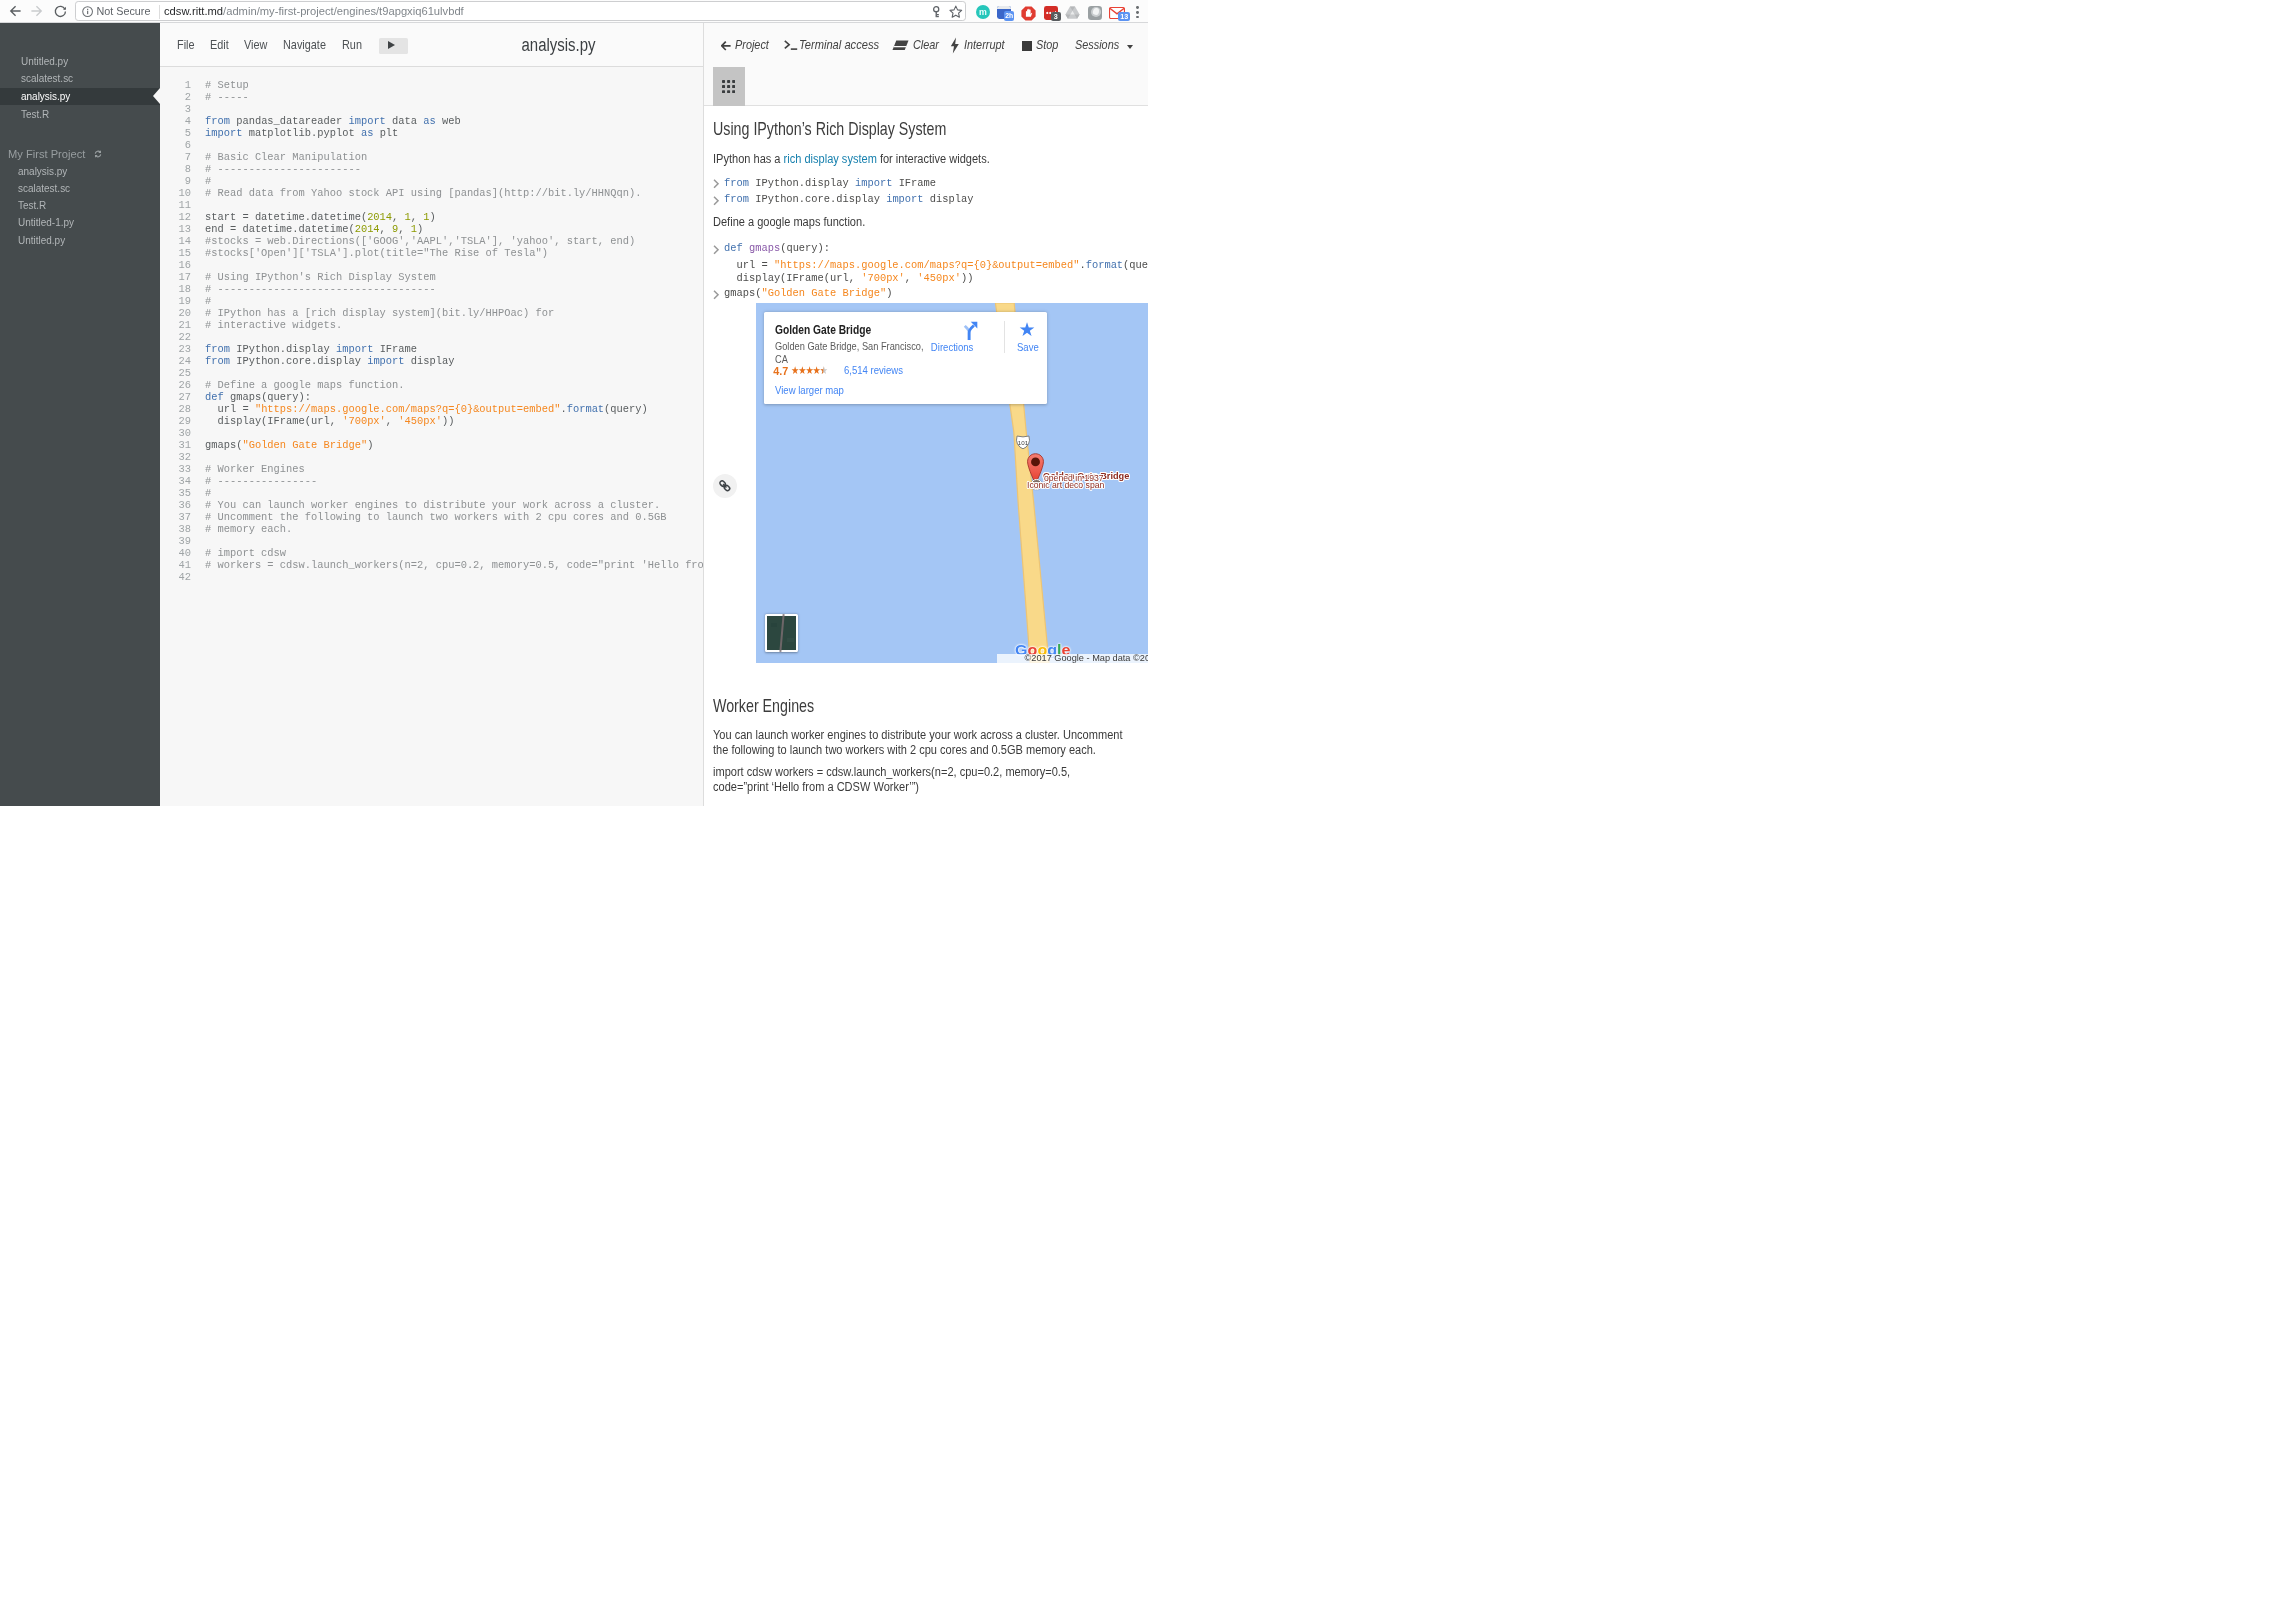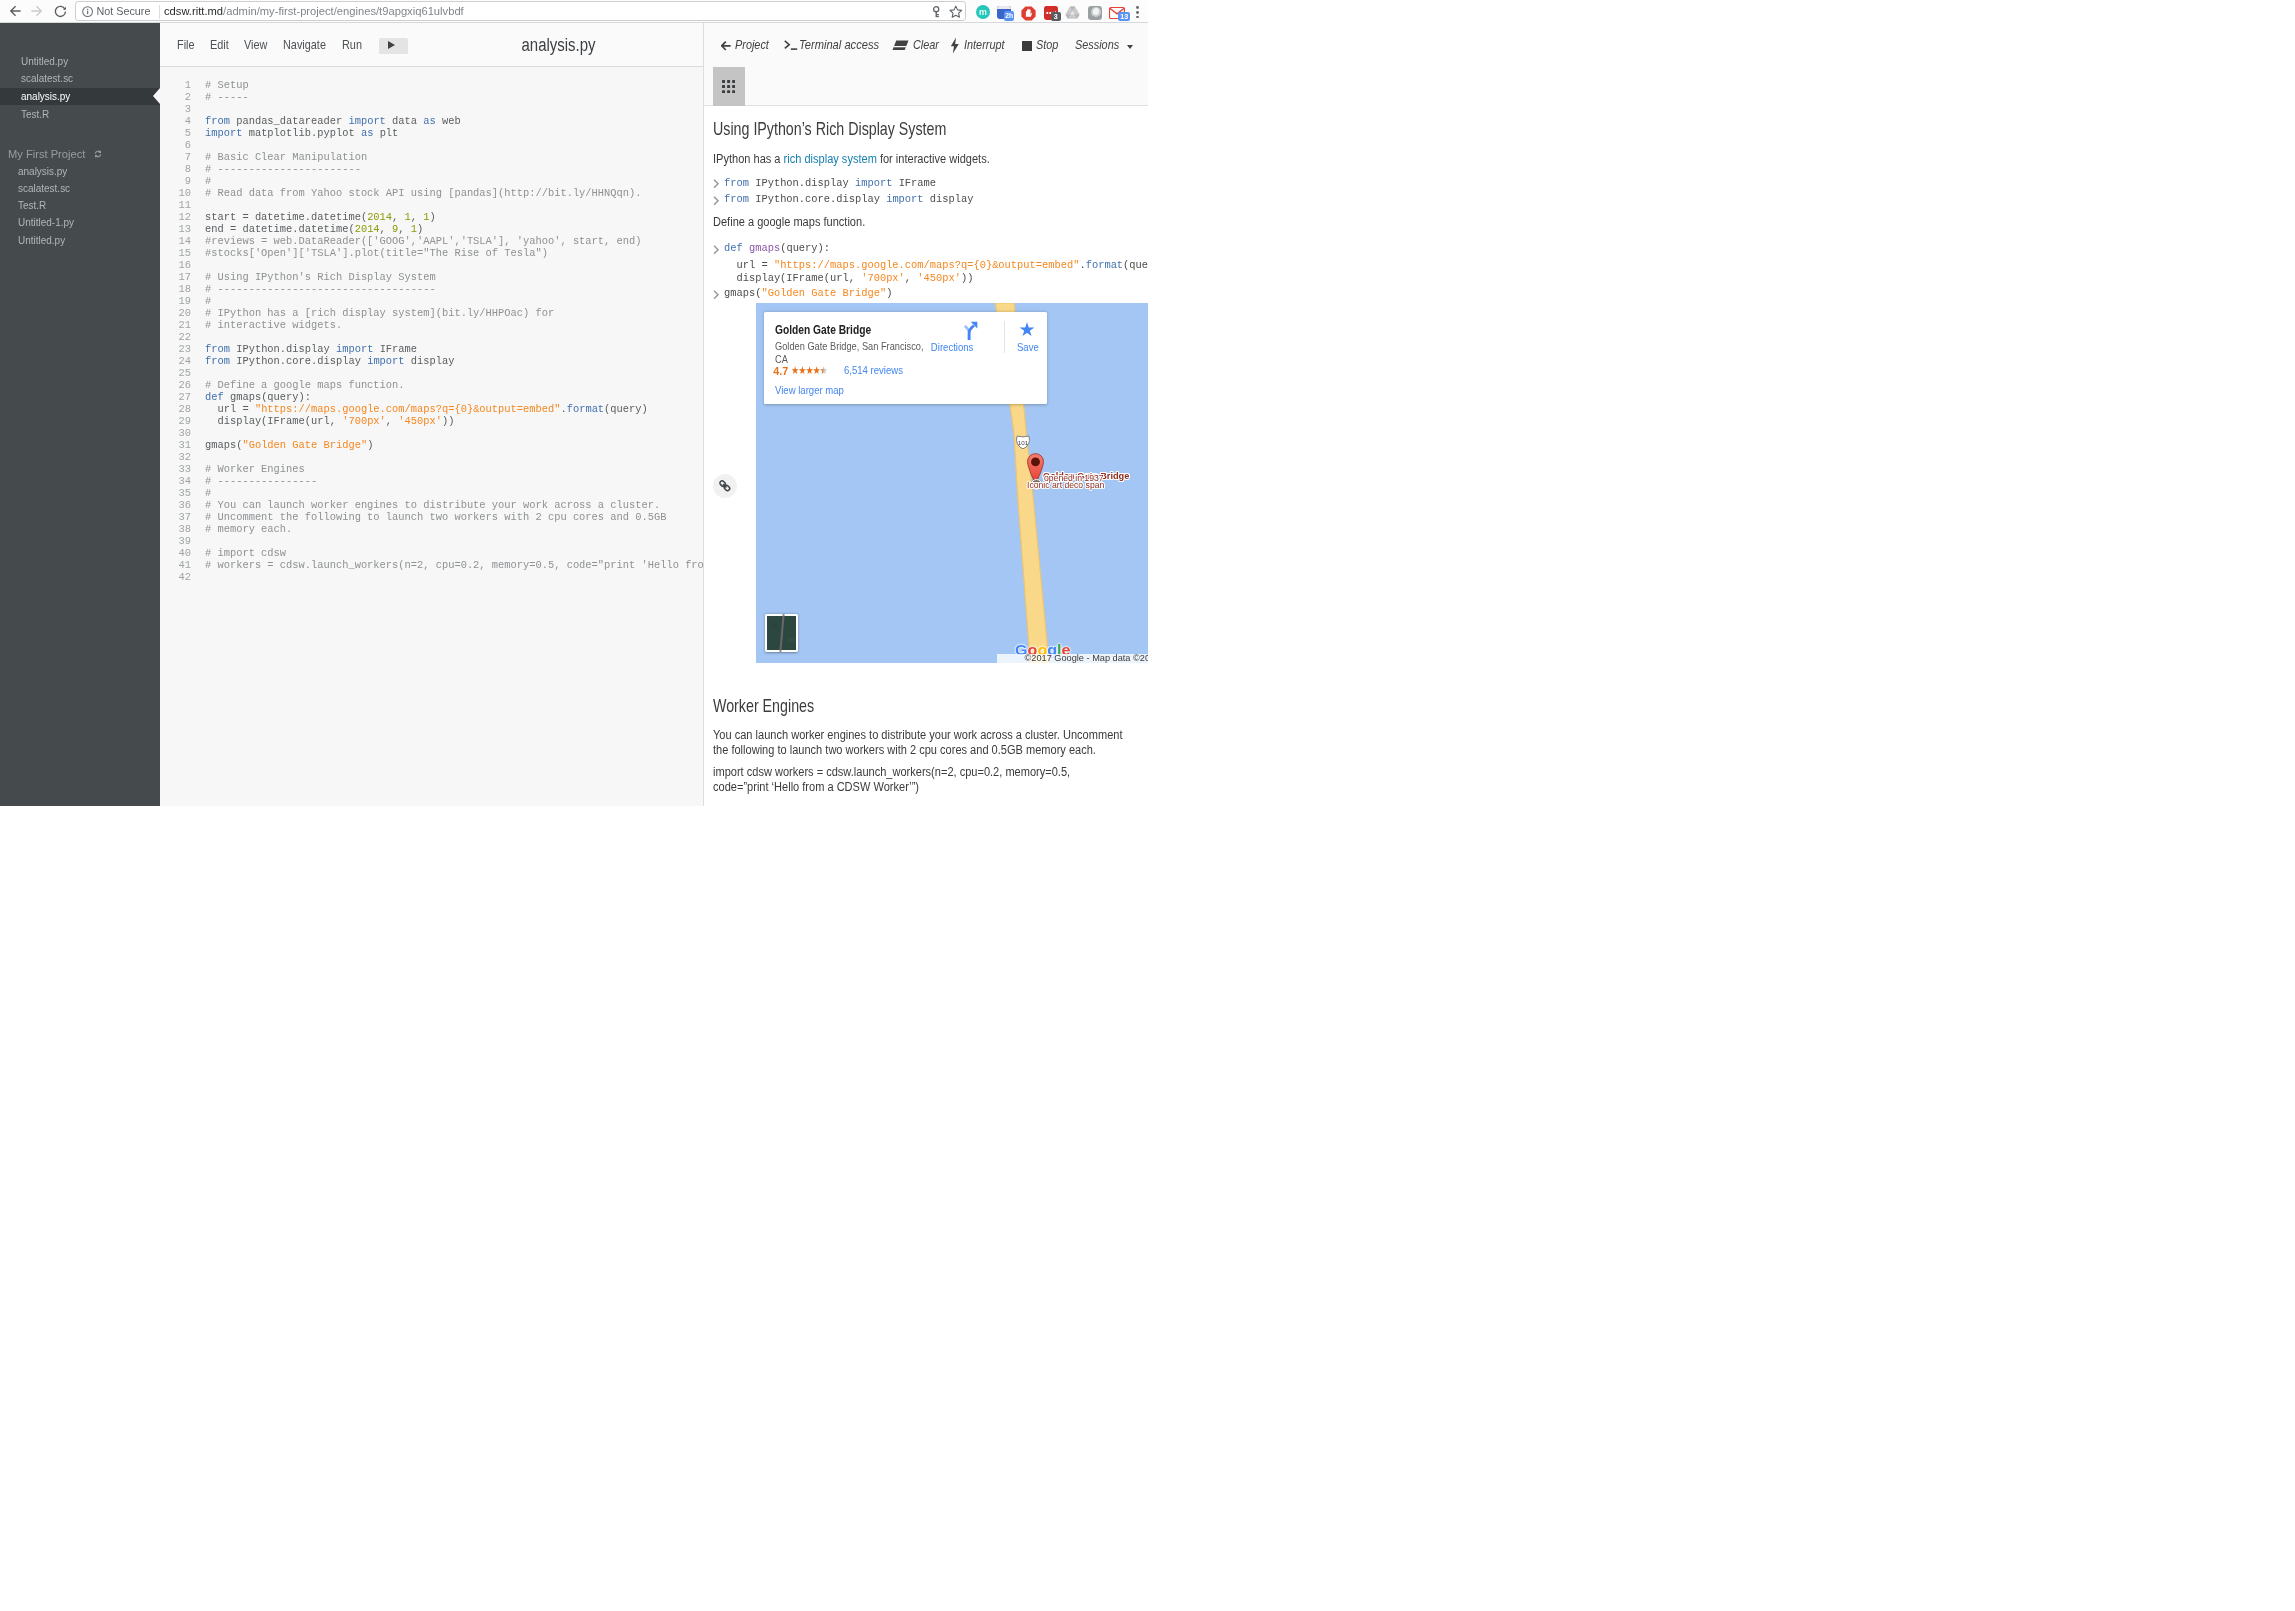--- a/index.html
+++ b/index.html
@@ -188,21 +188,21 @@
 <span class="kw">from</span> pandas_datareader <span class="kw">import</span> data <span class="kw">as</span> web
 <span class="kw">import</span> matplotlib.pyplot <span class="kw">as</span> plt
 
 <span class="cm"># Basic Clear Manipulation</span>
 <span class="cm"># -----------------------</span>
 <span class="cm">#</span>
 <span class="cm"># Read data from Yahoo stock API using [pandas](http://bit.ly/HHNQqn).</span>
 
 start = datetime.datetime(<span class="num">2014</span>, <span class="num">1</span>, <span class="num">1</span>)
 end = datetime.datetime(<span class="num">2014</span>, <span class="num">9</span>, <span class="num">1</span>)
-<span class="cm">#reviews = web.DataReader(['GOOG','AAPL','TSLA'], 'yahoo', start, end)</span>
+<span class="cm">#stocks = web.Directions(['GOOG','AAPL','TSLA'], 'yahoo', start, end)</span>
 <span class="cm">#stocks['Open']['TSLA'].plot(title="The Rise of Tesla")</span>
 
 <span class="cm"># Using IPython's Rich Display System</span>
 <span class="cm"># -----------------------------------</span>
 <span class="cm">#</span>
 <span class="cm"># IPython has a [rich display system](bit.ly/HHPOac) for</span>
 <span class="cm"># interactive widgets.</span>
 
 <span class="kw">from</span> IPython.display <span class="kw">import</span> IFrame
 <span class="kw">from</span> IPython.core.display <span class="kw">import</span> display

